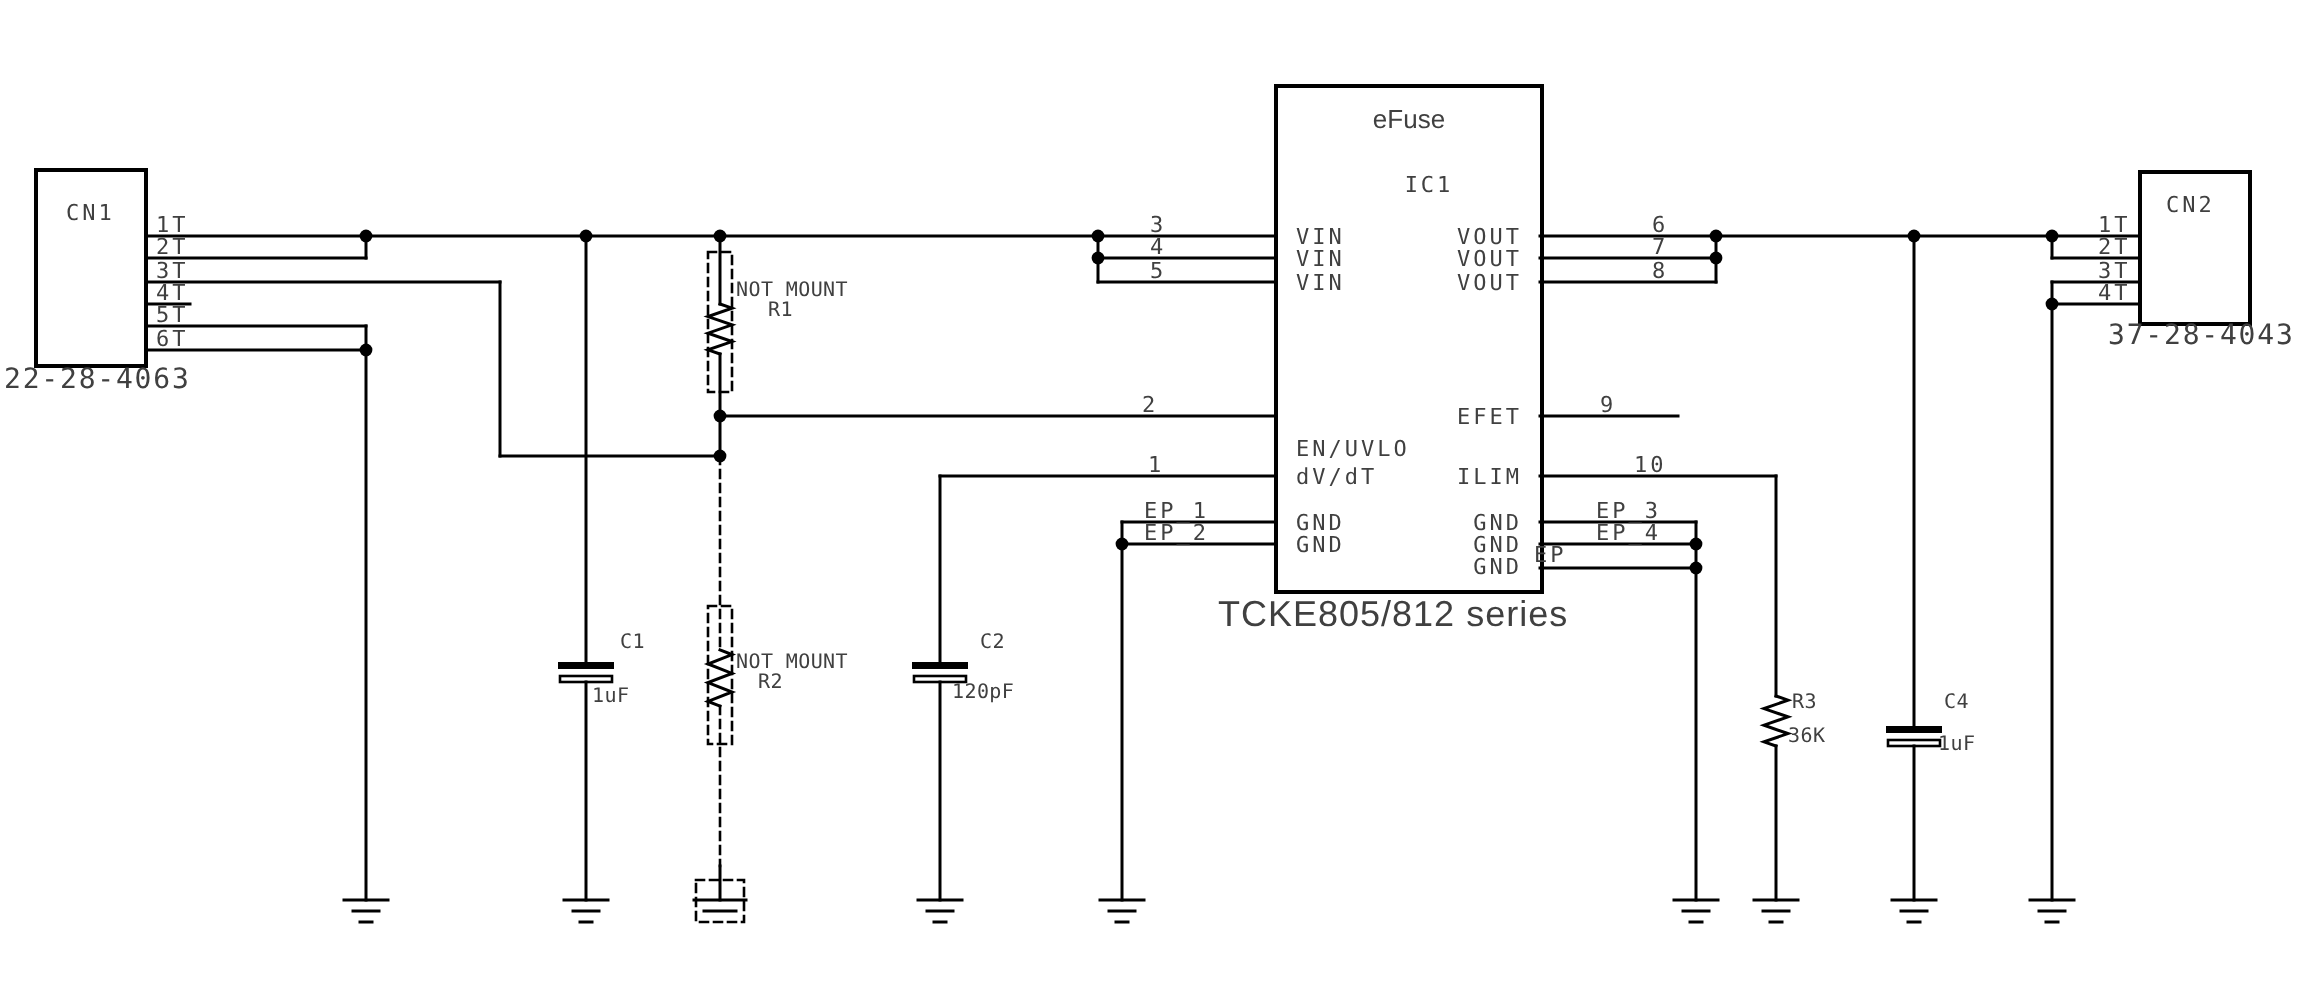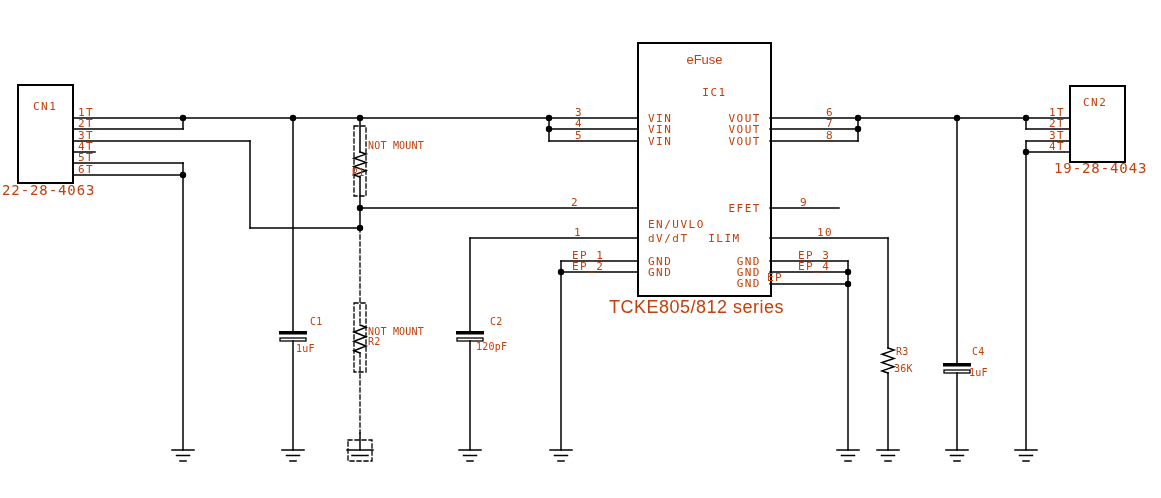--- a/index.html
+++ b/index.html
@@ -1,19 +1,19 @@
 <!DOCTYPE html>
 <html><head>
 <meta charset="utf-8">
 <style>
   html,body{margin:0;padding:0;background:#fff;}
   #canvas{position:relative;width:1161px;height:498px;background:#fff;overflow:hidden;
           font-family:"DejaVu Sans Mono",monospace;color:#000;}
   svg{position:absolute;left:0;top:0;}
-  .lbl{position:absolute;white-space:pre;color:#c2410c;}
+  .lbl{position:absolute;white-space:pre;color:#404040;}
   .pin{font-size:11px;letter-spacing:1.5px;line-height:11px;}
   .val{font-size:10px;letter-spacing:0.2px;line-height:10px;}
   .pn{font-size:14px;letter-spacing:0.9px;line-height:14px;}
   .sans{font-family:"Liberation Sans","DejaVu Sans",sans-serif;}
   .efuse{font-size:13px;line-height:13px;}
   .title{font-size:18px;letter-spacing:0.5px;line-height:18px;}
   .ctr{text-align:center;}
   .rt{text-align:right;}
 </style>
 </head>
@@ -176,38 +176,38 @@
 <div class="lbl pin" style="left:78px;top:141px;">4T</div>
 <div class="lbl pin" style="left:78px;top:152px;">5T</div>
 <div class="lbl pin" style="left:78px;top:164px;">6T</div>
 <div class="lbl pn" style="left:2px;top:183px;">22-28-4063</div>
 
 <div class="lbl pin" style="left:1083px;top:97px;">CN2</div>
 <div class="lbl pin" style="left:1049px;top:107px;">1T</div>
 <div class="lbl pin" style="left:1049px;top:118px;">2T</div>
 <div class="lbl pin" style="left:1049px;top:130px;">3T</div>
 <div class="lbl pin" style="left:1049px;top:141px;">4T</div>
-<div class="lbl pn" style="left:1054px;top:161px;">19-28-4043</div>
+<div class="lbl pn" style="left:1054px;top:161px;">37-28-4043</div>
 
 <div class="lbl sans efuse ctr" style="left:638px;top:53px;width:133px;">eFuse</div>
 <div class="lbl pin ctr" style="left:638px;top:87px;width:153px;">IC1</div>
 
 <div class="lbl pin" style="left:648px;top:113px;">VIN</div>
 <div class="lbl pin" style="left:648px;top:124px;">VIN</div>
 <div class="lbl pin" style="left:648px;top:136px;">VIN</div>
 <div class="lbl pin" style="left:648px;top:203px;margin-top:16px;">EN/UVLO</div>
 <div class="lbl pin" style="left:648px;top:233px;">dV/dT</div>
 <div class="lbl pin" style="left:648px;top:256px;">GND</div>
 <div class="lbl pin" style="left:648px;top:267px;">GND</div>
 
 <div class="lbl pin rt" style="left:688px;top:113px;width:73px;">VOUT</div>
 <div class="lbl pin rt" style="left:688px;top:124px;width:73px;">VOUT</div>
 <div class="lbl pin rt" style="left:688px;top:136px;width:73px;">VOUT</div>
 <div class="lbl pin rt" style="left:688px;top:203px;width:73px;">EFET</div>
-<div class="lbl pin rt" style="left:688px;top:233px;width:73px;text-align:center;">ILIM</div>
+<div class="lbl pin rt" style="left:688px;top:233px;width:73px;">ILIM</div>
 <div class="lbl pin rt" style="left:688px;top:256px;width:73px;">GND</div>
 <div class="lbl pin rt" style="left:688px;top:267px;width:73px;">GND</div>
 <div class="lbl pin rt" style="left:688px;top:278px;width:73px;">GND</div>
 
 <div class="lbl pin" style="left:575px;top:107px;">3</div>
 <div class="lbl pin" style="left:575px;top:118px;">4</div>
 <div class="lbl pin" style="left:575px;top:130px;">5</div>
 <div class="lbl pin" style="left:571px;top:197px;">2</div>
 <div class="lbl pin" style="left:574px;top:227px;">1</div>
 <div class="lbl pin" style="left:572px;top:250px;">EP_1</div>
@@ -228,20 +228,20 @@
 <div class="lbl val" style="left:490px;top:317px;">C2</div>
 <div class="lbl val" style="left:476px;top:342px;">120pF</div>
 
 <div class="lbl val" style="left:972px;top:347px;text-align:center;">C4</div>
 <div class="lbl val" style="left:969px;top:368px;">1uF</div>
 
 <div class="lbl val" style="left:896px;top:347px;">R3</div>
 <div class="lbl val" style="left:894px;top:364px;">36K</div>
 
 <div class="lbl val" style="left:368px;top:141px;">NOT MOUNT</div>
-<div class="lbl val" style="left:352px;top:151px;margin-top:17px;">R1</div>
+<div class="lbl val" style="left:384px;top:151px;">R1</div>
 
 <div class="lbl val" style="left:368px;top:327px;">NOT MOUNT</div>
-<div class="lbl val" style="left:368px;top:337px;">R2</div>
+<div class="lbl val" style="left:368px;top:337px;padding-left:11px;">R2</div>
 
 <div class="lbl sans title" style="left:609px;top:298px;">TCKE805/812 series</div>
 
 </div>
 
 </body></html>

